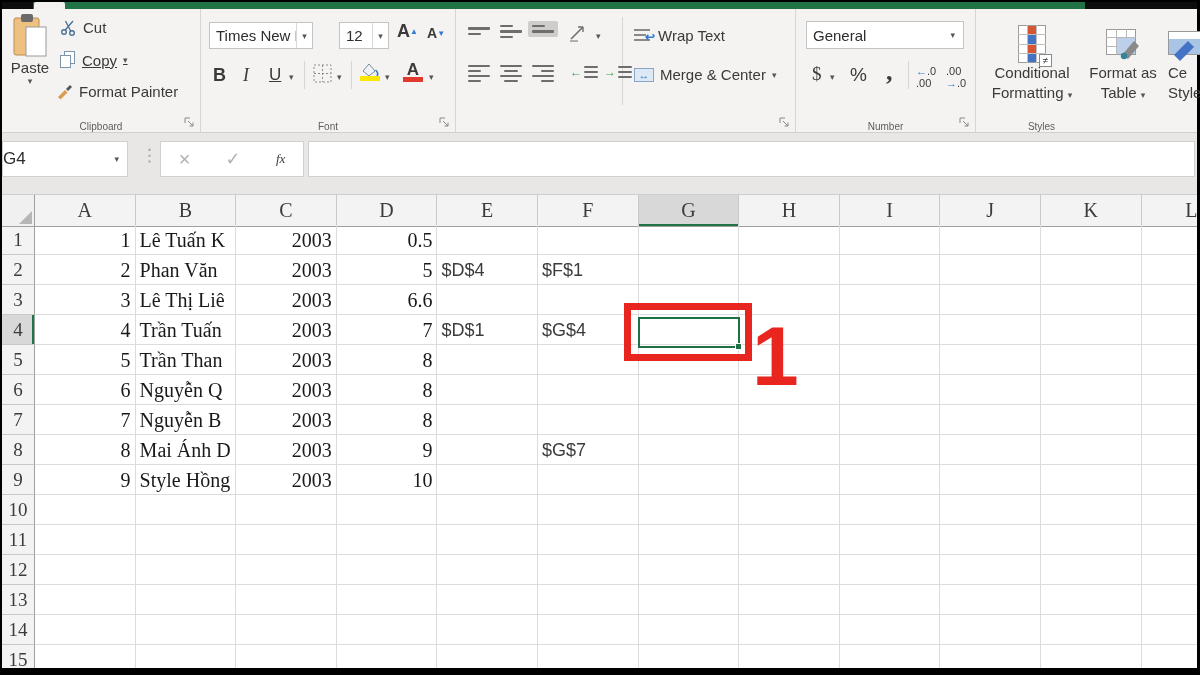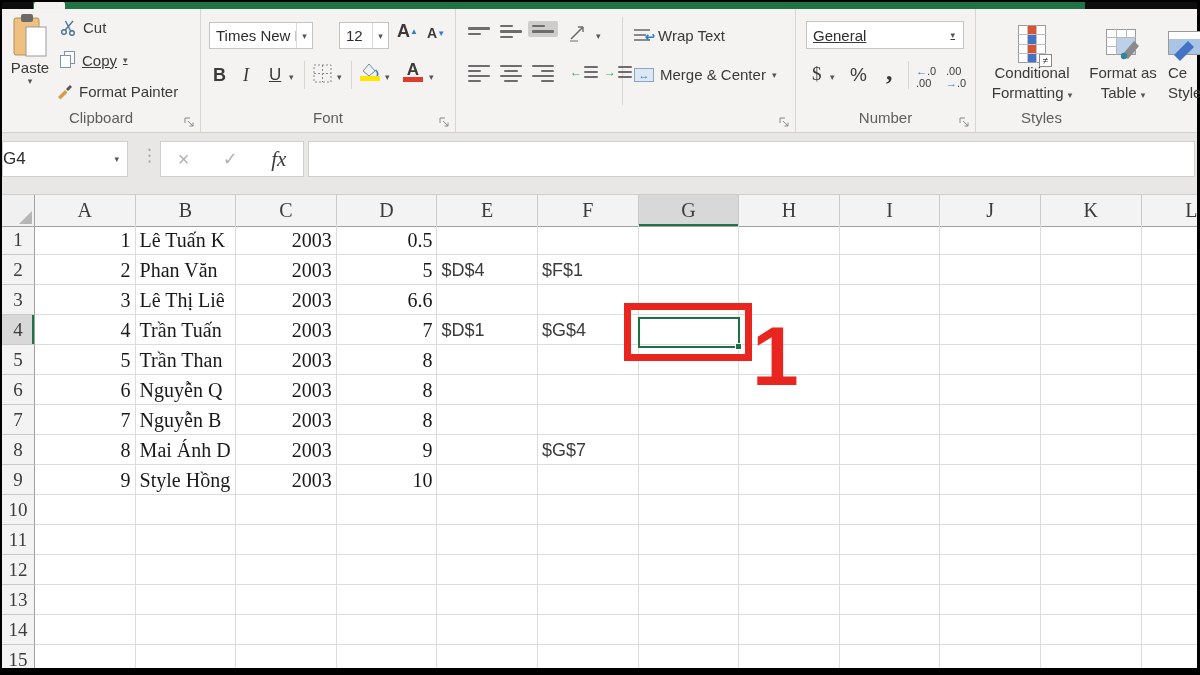--- a/index.html
+++ b/index.html
@@ -10,21 +10,21 @@
   .titlebar{position:absolute;left:2px;right:3px;top:2px;height:7px;background:#217346;}
   .titlebar-darkleft{position:absolute;left:2px;top:2px;width:31px;height:7px;background:#0d0d0d;}
   .titlebar-darkright{position:absolute;left:1085px;right:3px;top:2px;height:7px;background:#0d0d0d;}
   .tabstub{position:absolute;left:34px;top:2px;width:31px;height:7px;background:#f2f1f0;border-radius:2px 2px 0 0;}
   
   .ribbon{position:absolute;left:2px;right:3px;top:9px;height:124px;background:#f4f3f2;
           border-bottom:1px solid #d2cfcc;}
   .rgroup{position:absolute;top:0;bottom:0;border-right:1px solid #d8d5d2;}
   .g-clip{left:0;width:199px;} .g-font{left:199px;width:255px;} .g-align{left:454px;width:340px;}
   .g-num{left:794px;width:180px;} .g-styles{left:974px;width:221px;border-right:none;}
-  .glabel{position:absolute;left:0;right:0;bottom:6px;text-align:center;font-size:15px;color:#5f5d5b;}
+  .glabel{position:absolute;left:0;right:0;bottom:0;text-align:center;font-size:10px;color:#5f5d5b;}
   .launcher{position:absolute;right:5px;bottom:4px;width:11px;height:11px;}
   .btxt{font-size:15px;color:#3b3a39;white-space:nowrap;}
   .dd{font-size:9px;color:#555;}
   .vflex{display:flex;align-items:center;gap:6px;position:absolute;}
   .combo{position:absolute;background:#fff;border:1px solid #c6c4c2;display:flex;align-items:center;}
   .combo .ctext{flex:1;padding-left:6px;font-size:15px;color:#2e2d2c;overflow:hidden;white-space:nowrap;}
   .combo .carr{width:16px;align-self:stretch;display:flex;align-items:center;justify-content:center;border-left:1px solid #dcdad8;}
   .sep{position:absolute;top:52px;height:28px;border-left:1px solid #d8d5d2;}
   
   .paste{position:absolute;left:4px;top:4px;width:48px;height:114px;display:flex;flex-direction:column;align-items:center;}
@@ -44,21 +44,21 @@
   .bigbtn .l1,.bigbtn .l2{font-size:15px;line-height:20px;color:#3b3a39;white-space:nowrap;}
   
   .fbar{position:absolute;left:2px;right:3px;top:133px;height:62px;background:#e8e7e6;border-bottom:1px solid #cfcecd;}
   .namebox{position:absolute;left:0;top:8px;width:126px;height:36px;background:#fff;border:1px solid #d2d0ce;
            display:flex;align-items:center;}
   .namebox .nval{flex:1;font-size:17px;color:#2e2d2c;}
   .fdots{position:absolute;left:139px;top:12px;font-size:17px;color:#a3a19f;}
   .fbtns{position:absolute;left:158px;top:8px;width:144px;height:36px;background:#fff;border:1px solid #d2d0ce;
          display:flex;align-items:center;justify-content:space-around;}
   .fx-x{font-size:20px;color:#b3b1af;} .fx-ok{font-size:18px;color:#b3b1af;}
-  .fx-fx{font-family:"Liberation Serif",serif;font-style:italic;font-size:21px;color:#3d3c3a;}
+  .fx-fx{font-family:"Liberation Serif",serif;font-style:italic;font-size:13px;color:#3d3c3a;}
   .finput{position:absolute;left:306px;top:8px;right:2px;height:36px;background:#fff;border:1px solid #d2d0ce;
           font-size:16px;padding:6px;color:#222;}
   
   .sheet{position:absolute;left:2px;top:195px;right:3px;bottom:7px;background:#fff;overflow:hidden;}
   .grid{position:absolute;left:0;top:0;width:1241px;display:grid;
         grid-template-columns:33px repeat(12,100.6px);grid-auto-rows:30px;}
   .grid .hrow{height:32px;}
   .corner{background:#f0f0f0;border-right:1px solid #a0a0a0;border-bottom:1px solid #a0a0a0;position:relative;}
   .corner:after{content:"";position:absolute;right:2px;bottom:2px;border-left:13px solid transparent;border-bottom:13px solid #b6b6b6;}
   .colhead{background:#f3f3f3;border-right:1px solid #c9c9c9;border-bottom:1px solid #a0a0a0;
@@ -282,21 +282,21 @@
         <span class="btxt">Merge &amp; Center</span>
         <span class="dd">▾</span>
       </div>
       <svg class="launcher" viewBox="0 0 11 11">
         <path d="M1 1 H6 M1 1 V6" stroke="#8a8886" fill="none"></path>
           <path d="M4 4 L9 9 M9 9 H5.5 M9 9 V5.5" stroke="#8a8886" fill="none"></path>
       </svg>
     </div>
 
     <div class="rgroup g-num">
-      <div class="combo" style="left:10px;top:12px;width:158px;height:28px;text-decoration:underline;">
+      <div class="combo" style="left:10px;top:12px;width:158px;height:28px;">
         <span class="ctext">General</span>
         <span class="dd" style="padding-right:8px;">▾</span>
       </div>
       <div class="icbtn" style="left:16px;top:54px;font-size:19px;font-family:'Liberation Serif',serif;">
         <span>$</span>
       </div>
       <span class="dd" style="position:absolute;left:34px;top:63px;">▾</span>
       <div class="icbtn" style="left:54px;top:55px;font-size:19px;">
         <span>%</span>
       </div>

